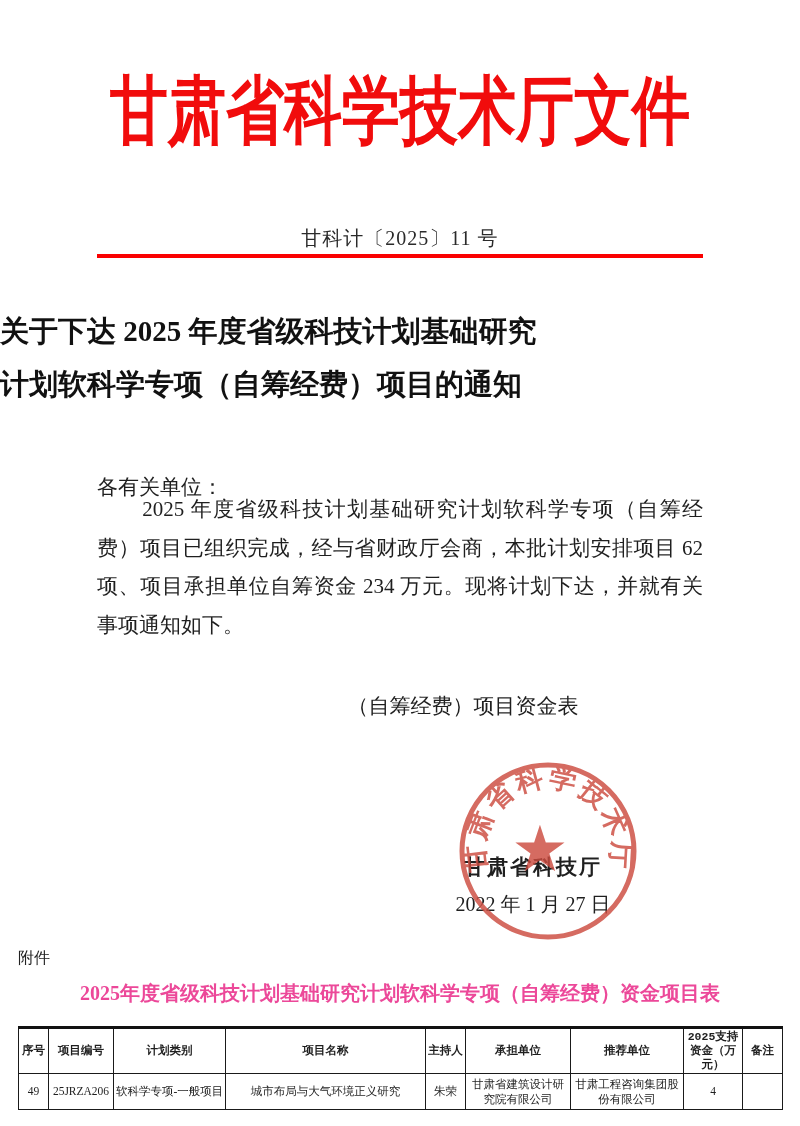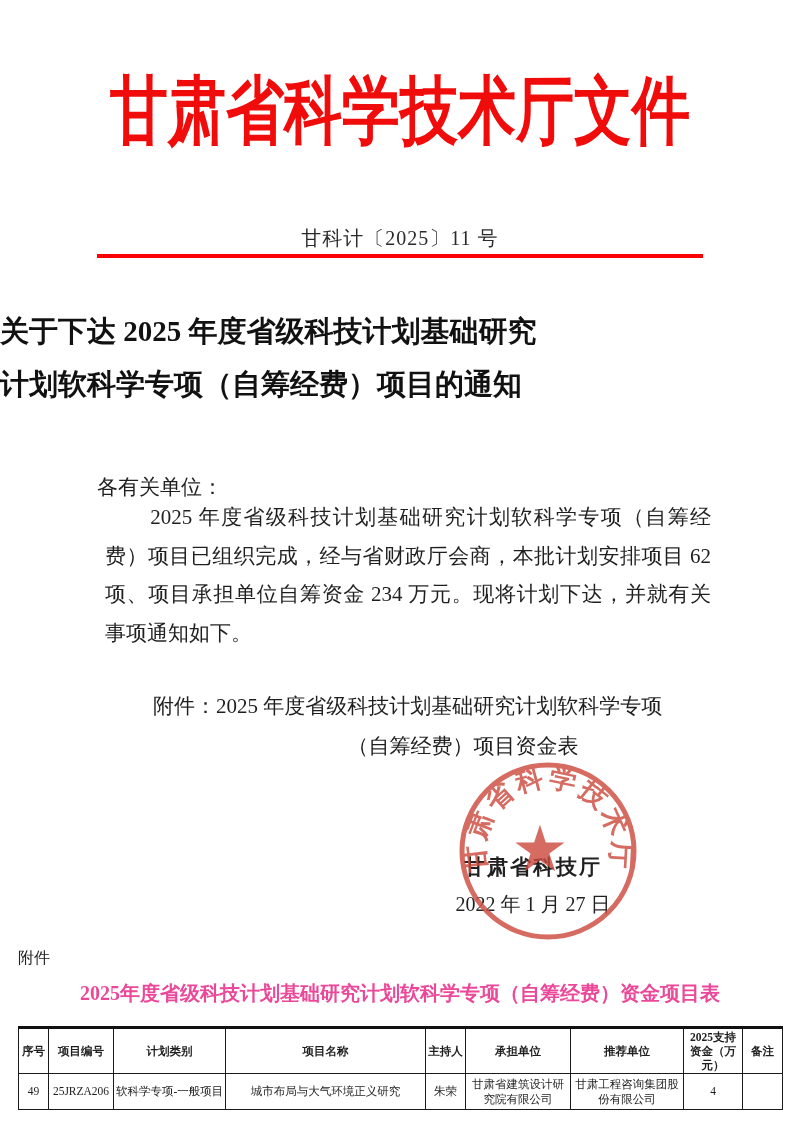--- a/index.html
+++ b/index.html
@@ -49,21 +49,21 @@
   
   .salutation {
     top: 473px; left: 97px; width: 606px;
     font-size: 21px;
   }
   .para {
     top: 490px; left: 97px; width: 606px;
     font-size: 21px; line-height: 38.5px;
     text-align: justify;
     text-indent: 2.15em;
-    margin: 8px;
+    margin: 0;
   }
   .att-note {
     top: 686px; left: 97px; width: 606px;
     font-size: 21px; line-height: 40px;
   }
   .att-note .l1 { margin-left: 56px; }
   .att-note .l2 { margin-left: 126px; text-align: center; }
 
   
   .sig-org {
@@ -100,21 +100,21 @@
     table-layout: fixed;
     border-top: 3px solid #111;
   }
   table.fund th, table.fund td {
     border: 1px solid #1a1a1a;
     text-align: center;
     vertical-align: middle;
     overflow: hidden;
   }
   table.fund th {
-    font-family: Liberation Serif, serif;
+    font-family: Liberation Mono, monospace;
     font-weight: bold;
     font-size: 11.5px;
     line-height: 14px;
     height: 34px;
     padding: 1px 1px;
   }
   table.fund td {
     font-size: 11.5px;
     line-height: 15px;
     height: 33px;
@@ -136,21 +136,20 @@
 <div class="abs doc-title">
   <div>关于下达 2025 年度省级科技计划基础研究</div>
   <div>计划软科学专项（自筹经费）项目的通知</div>
 </div>
 
 <div class="abs salutation">各有关单位：</div>
 
 <p class="abs para">2025 年度省级科技计划基础研究计划软科学专项（自筹经费）项目已组织完成，经与省财政厅会商，本批计划安排项目 62 项、项目承担单位自筹资金 234 万元。现将计划下达，并就有关事项通知如下。</p>
 
 <div class="abs att-note">
-  <div class="l1">附件：2025 年度省级科技计划基础研究计划软科学专项</div>
   <div class="l2">（自筹经费）项目资金表</div>
 </div>
 
 <div class="abs sig-org">甘肃省科技厅</div>
 <div class="abs sig-date">2022 年 1 月 27 日</div>
 
 <svg class="abs seal" viewBox="0 0 188 188" xmlns="http://www.w3.org/2000/svg">
   <g opacity="0.82">
     <circle cx="94" cy="94" r="86" fill="none" stroke="#cc4b3f" stroke-width="5"></circle>
     <defs>

